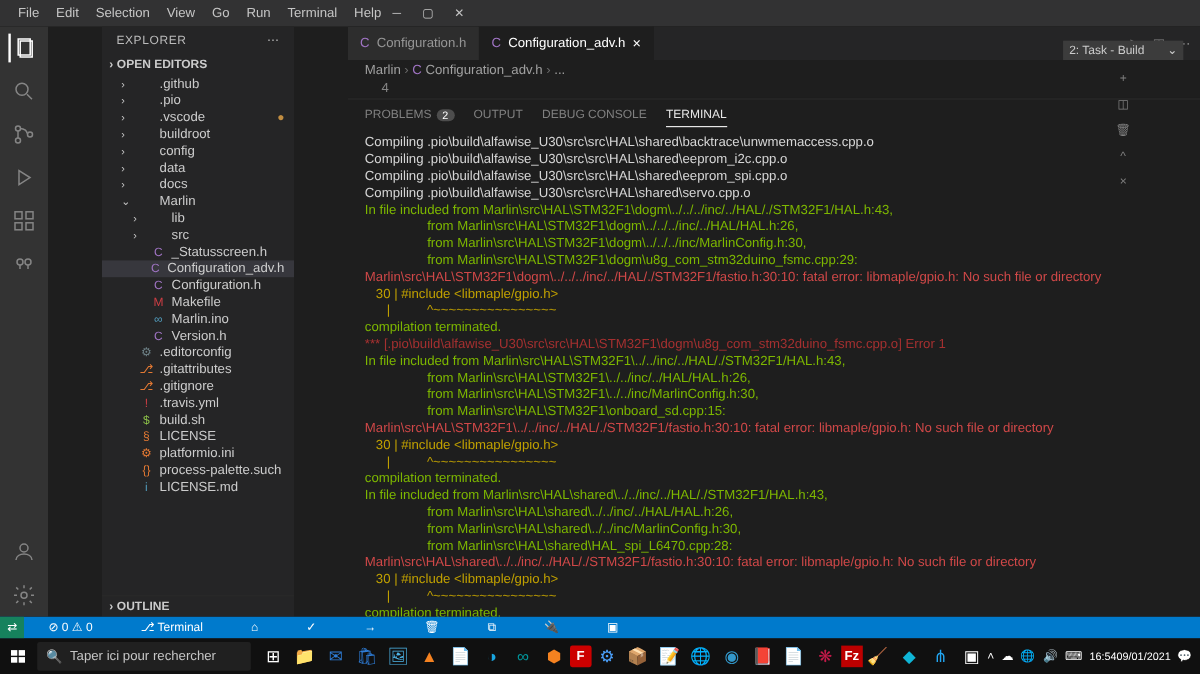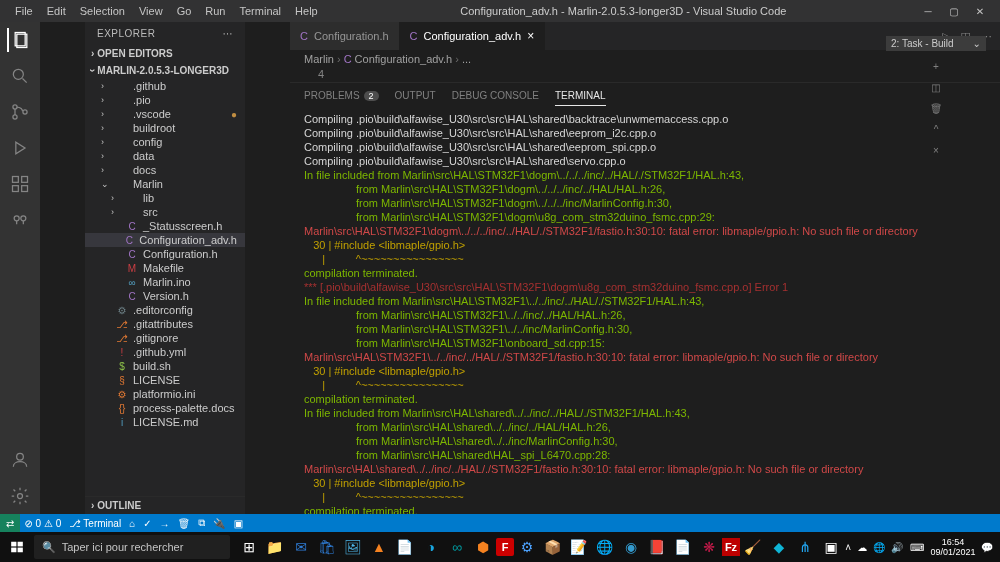--- a/index.html
+++ b/index.html
@@ -57,47 +57,46 @@
 .panel-tabs .task-select { width: 100px; background: #3c3c3c; border: 1px solid #3c3c3c; color: #cccccc; font-size: 10px; padding: 1px 4px; display: flex; justify-content: space-between; align-items: center; }
 
 .terminal { flex: 1; overflow: hidden; padding: 4px 14px; font-family: Consolas, 'Courier New', monospace; font-size: 11px; line-height: 14px; white-space: pre; color: #cccccc; }
 .t-white { color: #d6d6d6; }
 .t-green { color: #7db700; }
 .t-yellow { color: #c0a000; }
 .t-red { color: #d04848; }
 .t-darkred { color: #a53030; }
 
 .statusbar { height: 18px; background: #007acc; display: flex; align-items: center; font-size: 10px; color: #ffffff; }
-.statusbar .sb-item { padding: 0 4px; display: flex; align-items: center; gap: 3px; }
+.statusbar .sb-item { padding: 0 20px; display: flex; align-items: center; gap: 3px; }
 .statusbar .remote { background: #16825d; height: 100%; display: flex; align-items: center; padding: 0 6px; }
 .statusbar .right { margin-left: auto; display: flex; }
 
 .taskbar { height: 30px; background: #101010; display: flex; align-items: center; font-size: 11px; color: #ffffff; }
 .taskbar .start { width: 34px; height: 100%; display: flex; justify-content: center; align-items: center; }
 .taskbar .search { width: 196px; height: 24px; background: #202020; border-radius: 2px; display: flex; align-items: center; padding: 0 8px; gap: 6px; color: #c5c5c5; font-size: 11px; }
 .taskbar .tb-list { display: flex; align-items: center; height: 100%; padding-left: 6px; }
 .taskbar .tb-icon { width: 26px; height: 26px; display: flex; align-items: center; justify-content: center; font-size: 14px; }
 .taskbar .tray { margin-left: auto; display: flex; align-items: center; padding-right: 6px; gap: 6px; font-size: 10px; }
-.taskbar .clock { display: flex; flex-direction: column; align-items: center; font-size: 9px; line-height: 10px; }
+.taskbar .clock { display: flex; flex-direction: row; align-items: flex-end; font-size: 9px; line-height: 10px; }
 
 svg { display: block; }
 </style>
 </head>
 <body>
 
 <div class="titlebar">
   <span class="menu-item">File</span>
   <span class="menu-item">Edit</span>
   <span class="menu-item">Selection</span>
   <span class="menu-item">View</span>
   <span class="menu-item">Go</span>
   <span class="menu-item">Run</span>
   <span class="menu-item">Terminal</span>
   <span class="menu-item">Help</span>
-  <span class="window-title">Configuration_adv.h - Marlin-2.0.5.3-longer3D - Visual Studio Code</span>
   <div class="window-controls">
     <span class="win-btn">─</span>
     <span class="win-btn">▢</span>
     <span class="win-btn">✕</span>
   </div>
 </div>
 
 <div class="workspace">
   <div class="activitybar">
     <div class="ab-icon active">
@@ -157,24 +156,20 @@
 
   <div class="sidebar">
     <div class="sb-title">
       <span>EXPLORER</span>
         <span>⋯</span>
     </div>
     <div class="sb-section">
         <span class="chev">›</span>
         <span>OPEN EDITORS</span>
       </div>
-    <div class="sb-section">
-        <span class="chev" style="transform:rotate(90deg);display:inline-block;">›</span>
-        <span>MARLIN-2.0.5.3-LONGER3D</span>
-      </div>
     <div class="tree" id="tree">
         <div class="tree-item" style="padding-left: 16px;">
           <span class="chev">›</span>
           <span class="ficon folder" style="visibility: hidden;">›</span>
           <span>.github</span>
         </div>
         <div class="tree-item" style="padding-left: 16px;">
           <span class="chev">›</span>
           <span class="ficon folder" style="visibility: hidden;">›</span>
           <span>.pio</span>
@@ -261,41 +256,41 @@
           <span>.gitattributes</span>
         </div>
         <div class="tree-item" style="padding-left: 16px;">
           <span class="chev"></span>
           <span class="ficon orange">⎇</span>
           <span>.gitignore</span>
         </div>
         <div class="tree-item" style="padding-left: 16px;">
           <span class="chev"></span>
           <span class="ficon red">!</span>
-          <span>.github.yml</span>
+          <span>.travis.yml</span>
         </div>
         <div class="tree-item" style="padding-left: 16px;">
           <span class="chev"></span>
           <span class="ficon green">$</span>
           <span>build.sh</span>
         </div>
         <div class="tree-item" style="padding-left: 16px;">
           <span class="chev"></span>
           <span class="ficon orange">§</span>
           <span>LICENSE</span>
         </div>
         <div class="tree-item" style="padding-left: 16px;">
           <span class="chev"></span>
           <span class="ficon orange">⚙</span>
           <span>platformio.ini</span>
         </div>
         <div class="tree-item" style="padding-left: 16px;">
           <span class="chev"></span>
           <span class="ficon orange">{}</span>
-          <span>process-palette.docs</span>
+          <span>process-palette.such</span>
         </div>
         <div class="tree-item" style="padding-left: 16px;">
           <span class="chev"></span>
           <span class="ficon blue">i</span>
           <span>LICENSE.md</span>
         </div>
       </div>
     <div class="sb-section" style="margin-top:auto;border-top:1px solid #2a2a2a;">
         <span class="chev">›</span>
         <span>OUTLINE</span>

